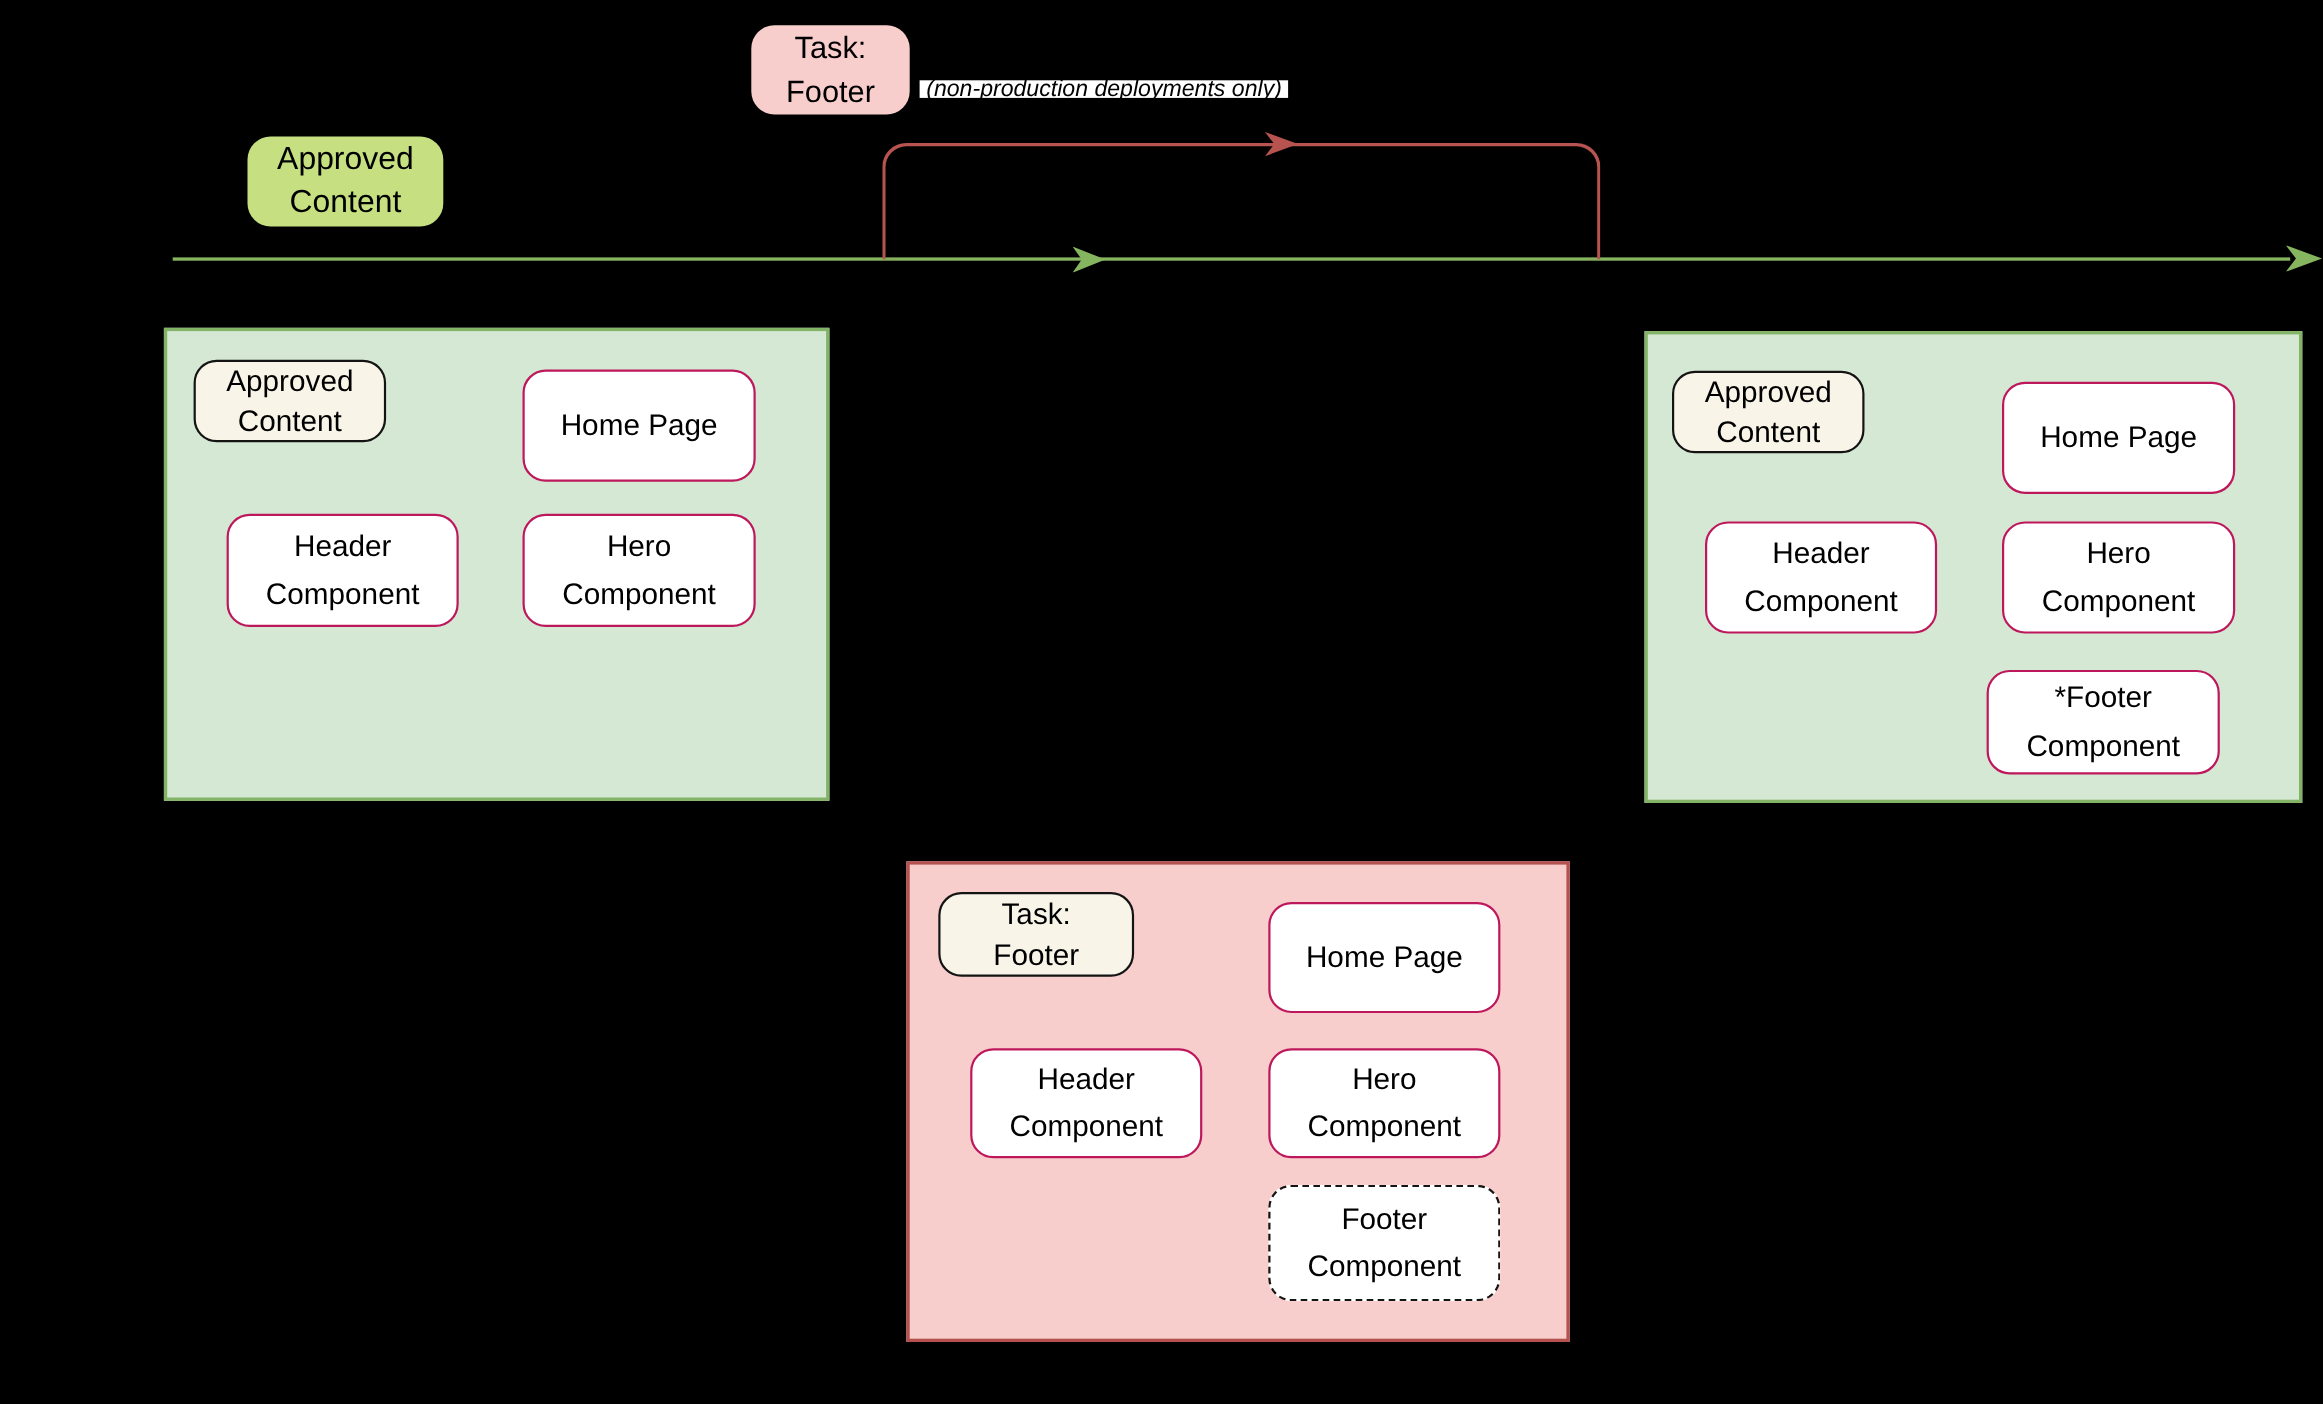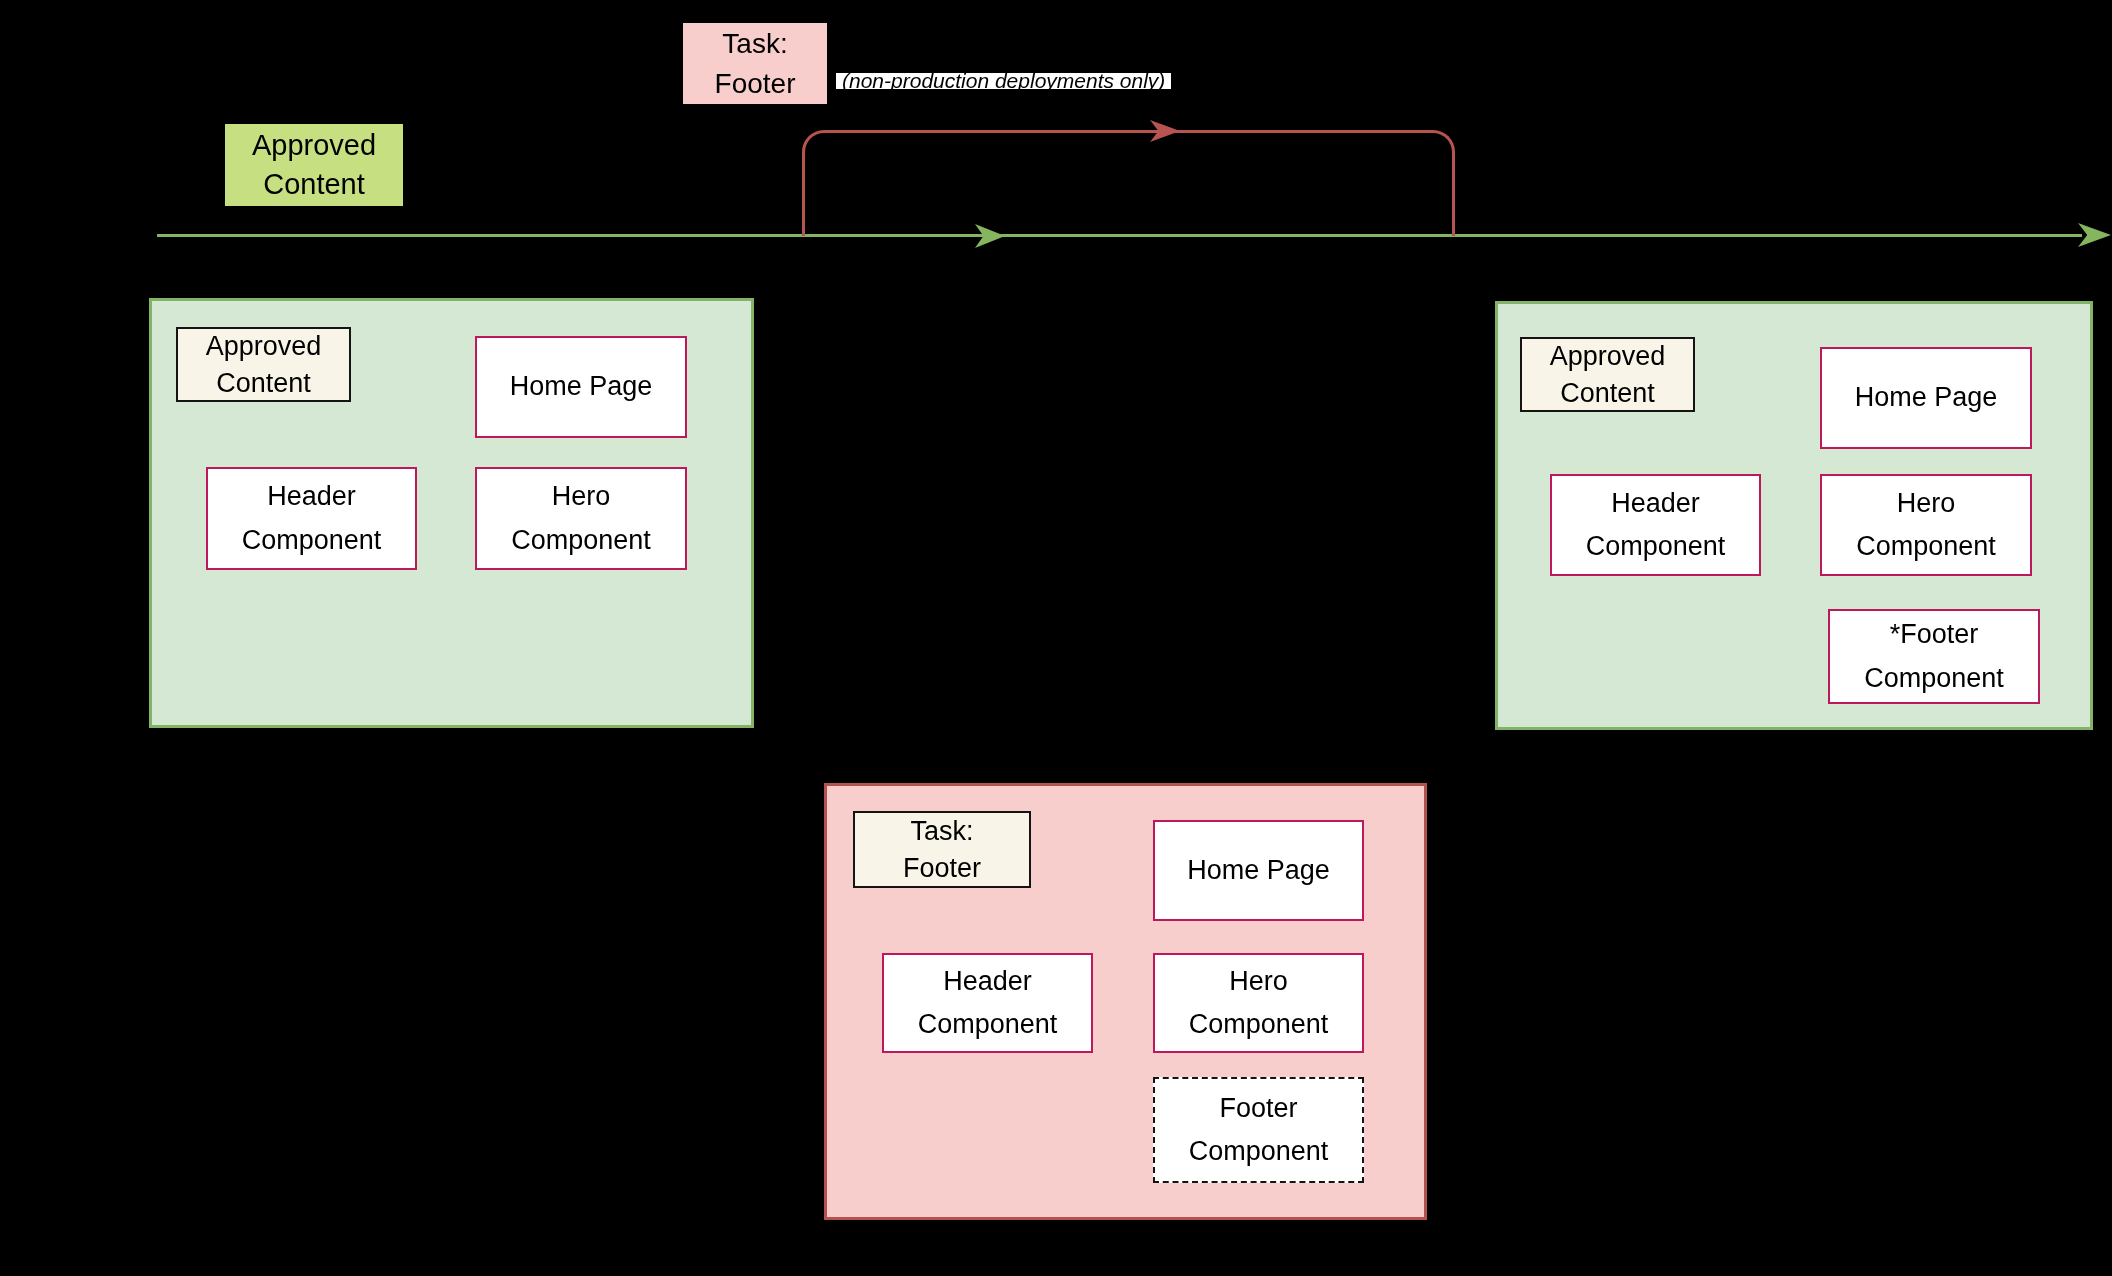--- a/index.html
+++ b/index.html
@@ -1,21 +1,21 @@
 <!DOCTYPE html>
 <html><head>
 <meta charset="utf-8">
 <style>
   html,body{margin:0;padding:0;background:#000;}
   .canvas{
     position:relative;width:2112px;height:1276px;background:#000;overflow:hidden;
     font-family:"Liberation Sans","DejaVu Sans",sans-serif;color:#000;
   }
   .abs{position:absolute;box-sizing:border-box;}
-  .center{display:flex;align-items:center;justify-content:center;text-align:center;}
+  .center{display:flex;align-items:center;justify-content:center;text-align:center;border-radius:21px;}
   .pre{white-space:pre-line;}
 
   
   .top-task{left:683px;top:23px;width:144px;height:81px;background:#f8cecc;
     font-size:28px;line-height:1.4;}
   .note{left:836px;top:73px;height:16px;background:#ffffff;font-style:italic;
     font-size:21px;padding:0 6px;display:flex;align-items:center;}
   .green-tag{left:225px;top:124px;width:178px;height:82px;background:#c6df80;
     font-size:29px;line-height:1.35;}
 
@@ -70,21 +70,21 @@
   </div>
 
   <div class="abs panel green panel-right">
     <div class="abs center pre tag" style="left:22px;top:33px;width:175px;height:75px;">Approved
 Content</div>
     <div class="abs center pre wbox" style="left:322px;top:43px;width:212px;height:102px;">Home Page</div>
     <div class="abs center pre wbox" style="left:52px;top:170px;width:211px;height:102px;">Header
 Component</div>
     <div class="abs center pre wbox" style="left:322px;top:170px;width:212px;height:102px;">Hero
 Component</div>
-    <div class="abs center pre wbox" style="left:330px;top:305px;width:212px;height:95px;">*Footer
+    <div class="abs center pre wbox" style="left:308px;top:305px;width:212px;height:95px;">*Footer
 Component</div>
   </div>
 
   <div class="abs panel pink panel-bottom">
     <div class="abs center pre tag" style="left:26px;top:25px;width:178px;height:77px;">Task:
 Footer</div>
     <div class="abs center pre wbox" style="left:326px;top:34px;width:211px;height:101px;">Home Page</div>
     <div class="abs center pre wbox" style="left:55px;top:167px;width:211px;height:100px;">Header
 Component</div>
     <div class="abs center pre wbox" style="left:326px;top:167px;width:211px;height:100px;">Hero

